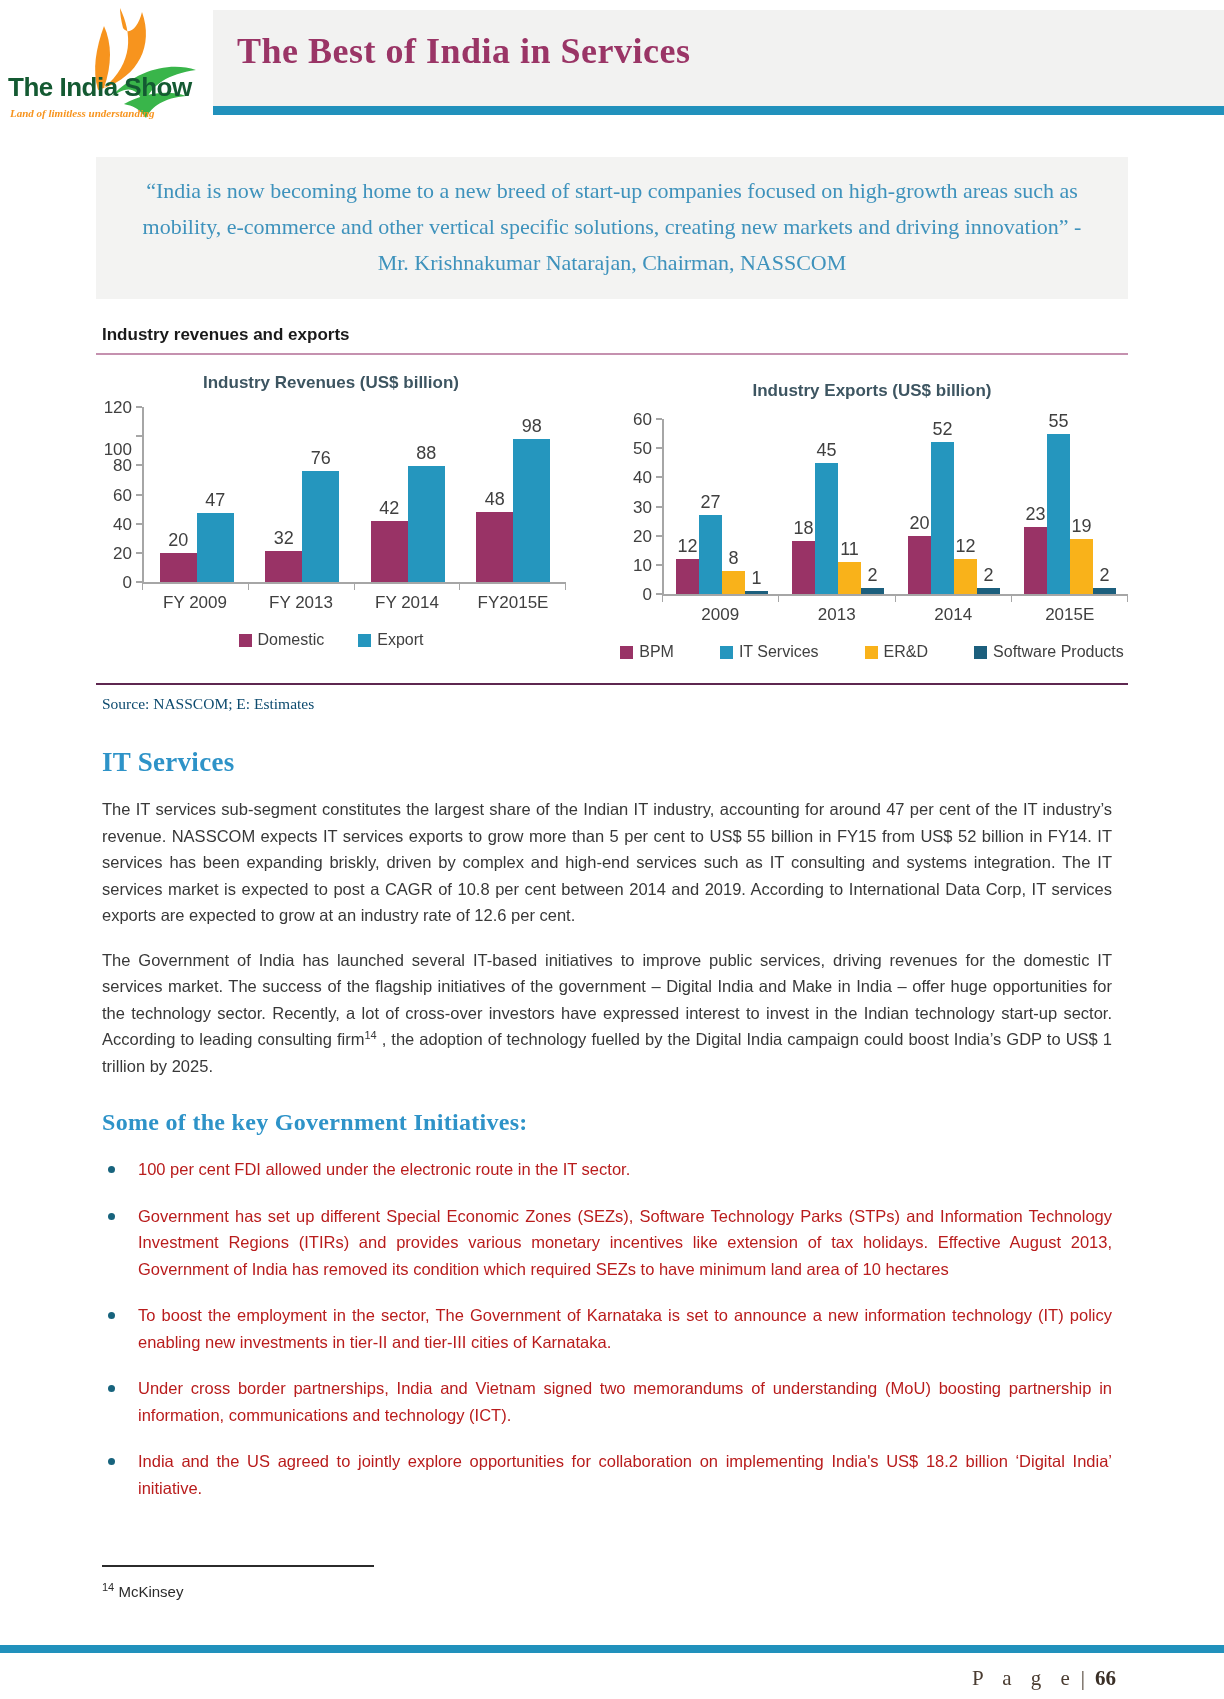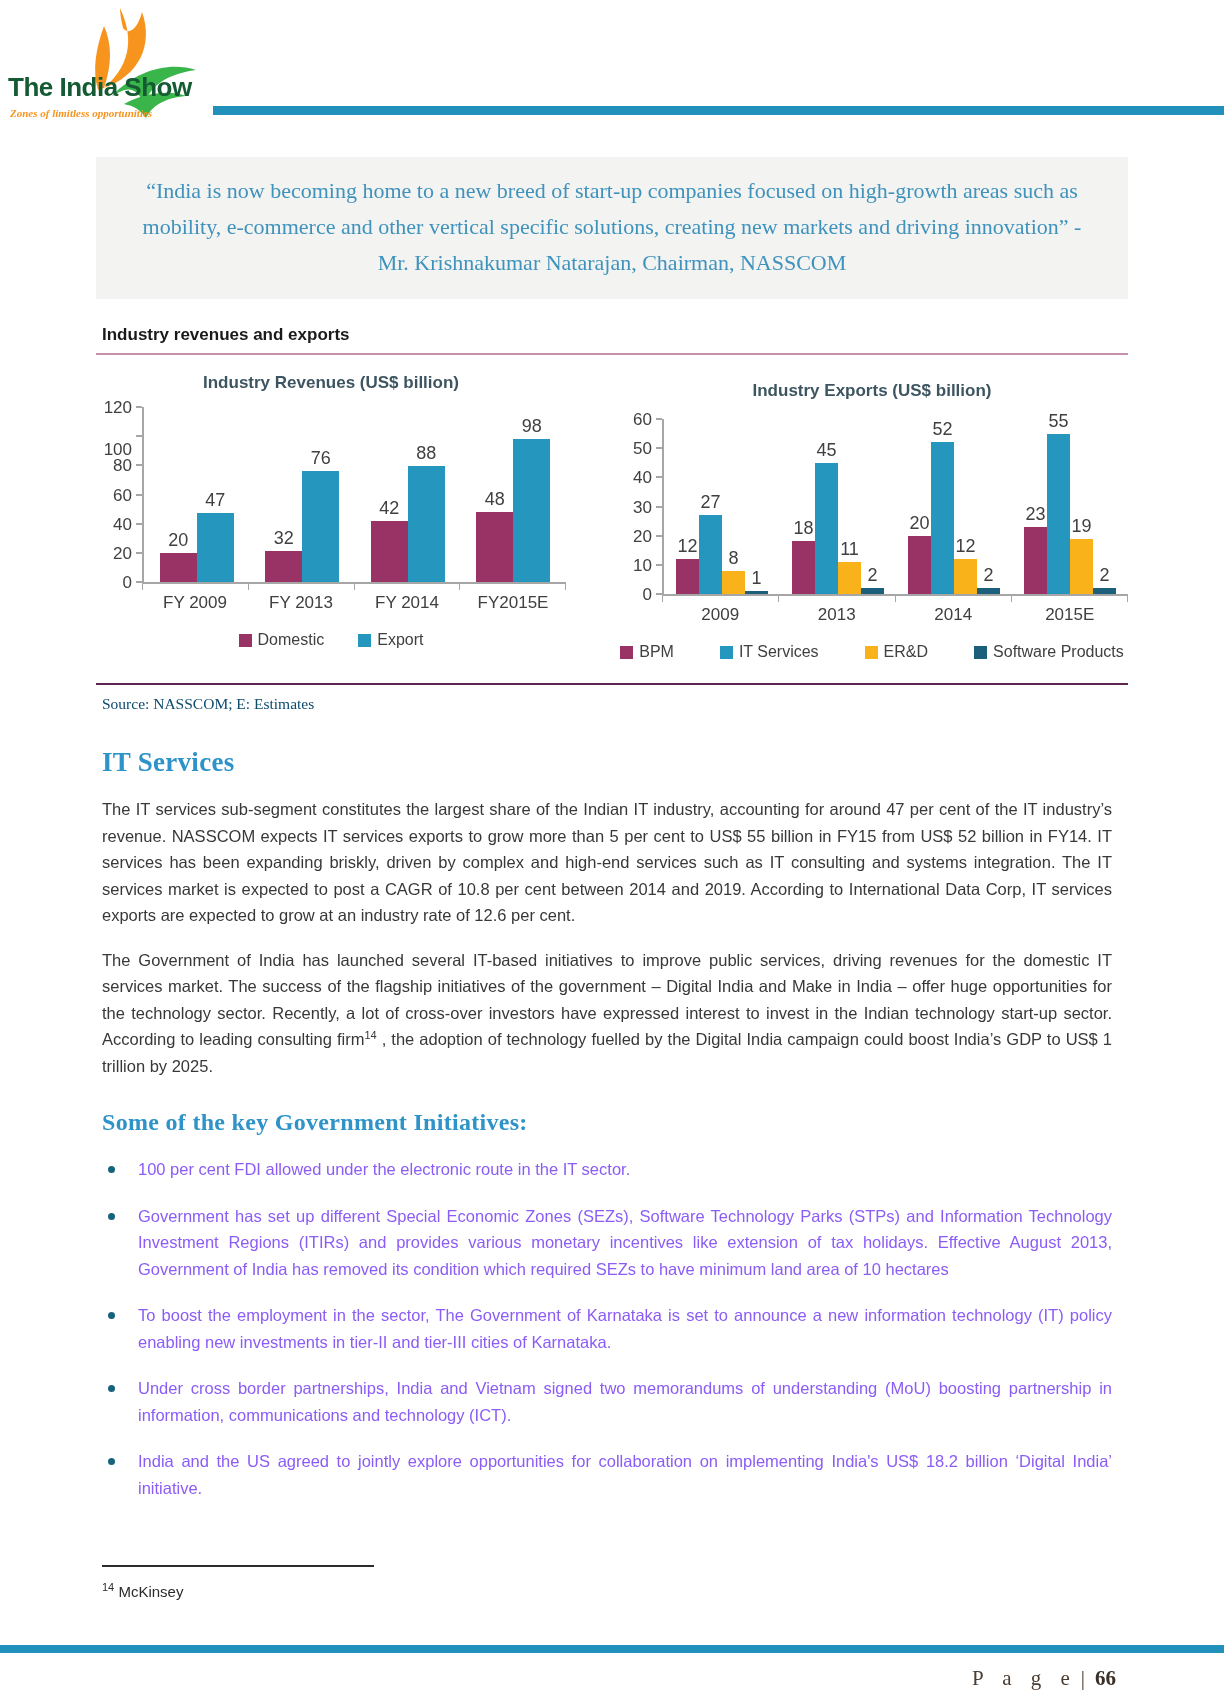--- a/index.html
+++ b/index.html
@@ -92,21 +92,21 @@
   }
   .h-blue-2{font-size:24px;margin-top:30px;}
   .content p{
     font-size:16.5px;line-height:26.5px;text-align:justify;margin:18px 0 0 0;
     color:#383838;
   }
   sup.fn{font-size:11px;vertical-align:super;line-height:0;}
   .bullets{list-style:none;margin:14px 0 0 0;padding:0;}
   .bullets li{
     position:relative;padding-left:36px;margin-top:20px;
-    font-size:16.5px;line-height:26.5px;text-align:justify;color:#8b5cf6;
+    font-size:16.5px;line-height:26.5px;text-align:justify;color:#b91c1c;
   }
   .bullets li::before{
     content:"";position:absolute;left:6px;top:10px;width:7px;height:7px;border-radius:50%;
     background:#17637D;
   }
   
   .footnote-rule{margin:64px 0 0 102px;width:272px;height:2px;background:#2b2b2b;}
   .footnote{margin:14px 0 0 102px;font-size:15px;color:#2b2b2b;}
   .footnote sup{font-size:11px;}
   
@@ -127,21 +127,24 @@
 
   <div class="header">
     <div class="logo">
       <svg width="205" height="120" viewBox="0 0 205 120">
         <path d="M112,4 C124,30 126,58 96,84 C130,72 146,42 134,8 C130,24 121,32 115,24 C113,16 112,9 112,4 Z" fill="#F7941E"></path>
         <path d="M96,84 C104,60 104,40 96,22 C88,44 84,66 90,86 Z" fill="#F7941E"></path>
         <path d="M104,92 C130,64 164,58 188,66 C160,70 144,80 136,100 C126,76 112,88 104,92 Z" fill="#39B54A"></path>
         <path d="M116,100 C138,88 162,86 178,92 C156,94 144,102 138,114 C128,100 120,102 116,100 Z" fill="#39B54A"></path>
       </svg>
       <div class="logo-title" style="position:absolute;left:0;top:72px;">The India Show</div>
-      <div class="logo-tagline" style="position:absolute;left:2px;top:100px;">Zones of limitless opportunities</div>
+      <div class="logo-tagline" style="position:absolute;left:2px;top:100px;">Land of limitless understanding</div>
+    </div>
+    <div class="title-band">
+      <h1 class="page-title">The Best of India in Services</h1>
     </div>
     <div class="header-blue-bar"></div>
   </div>
 
   <div class="quote-box">“India is now becoming home to a new breed of start-up companies focused on high-growth areas such as mobility, e-commerce and other vertical specific solutions, creating new markets and driving innovation” - Mr. Krishnakumar Natarajan, Chairman, NASSCOM</div>
 
   <div class="section-label">Industry revenues and exports</div>
   <div class="rule-pink"></div>
 
   <div class="charts-row">

